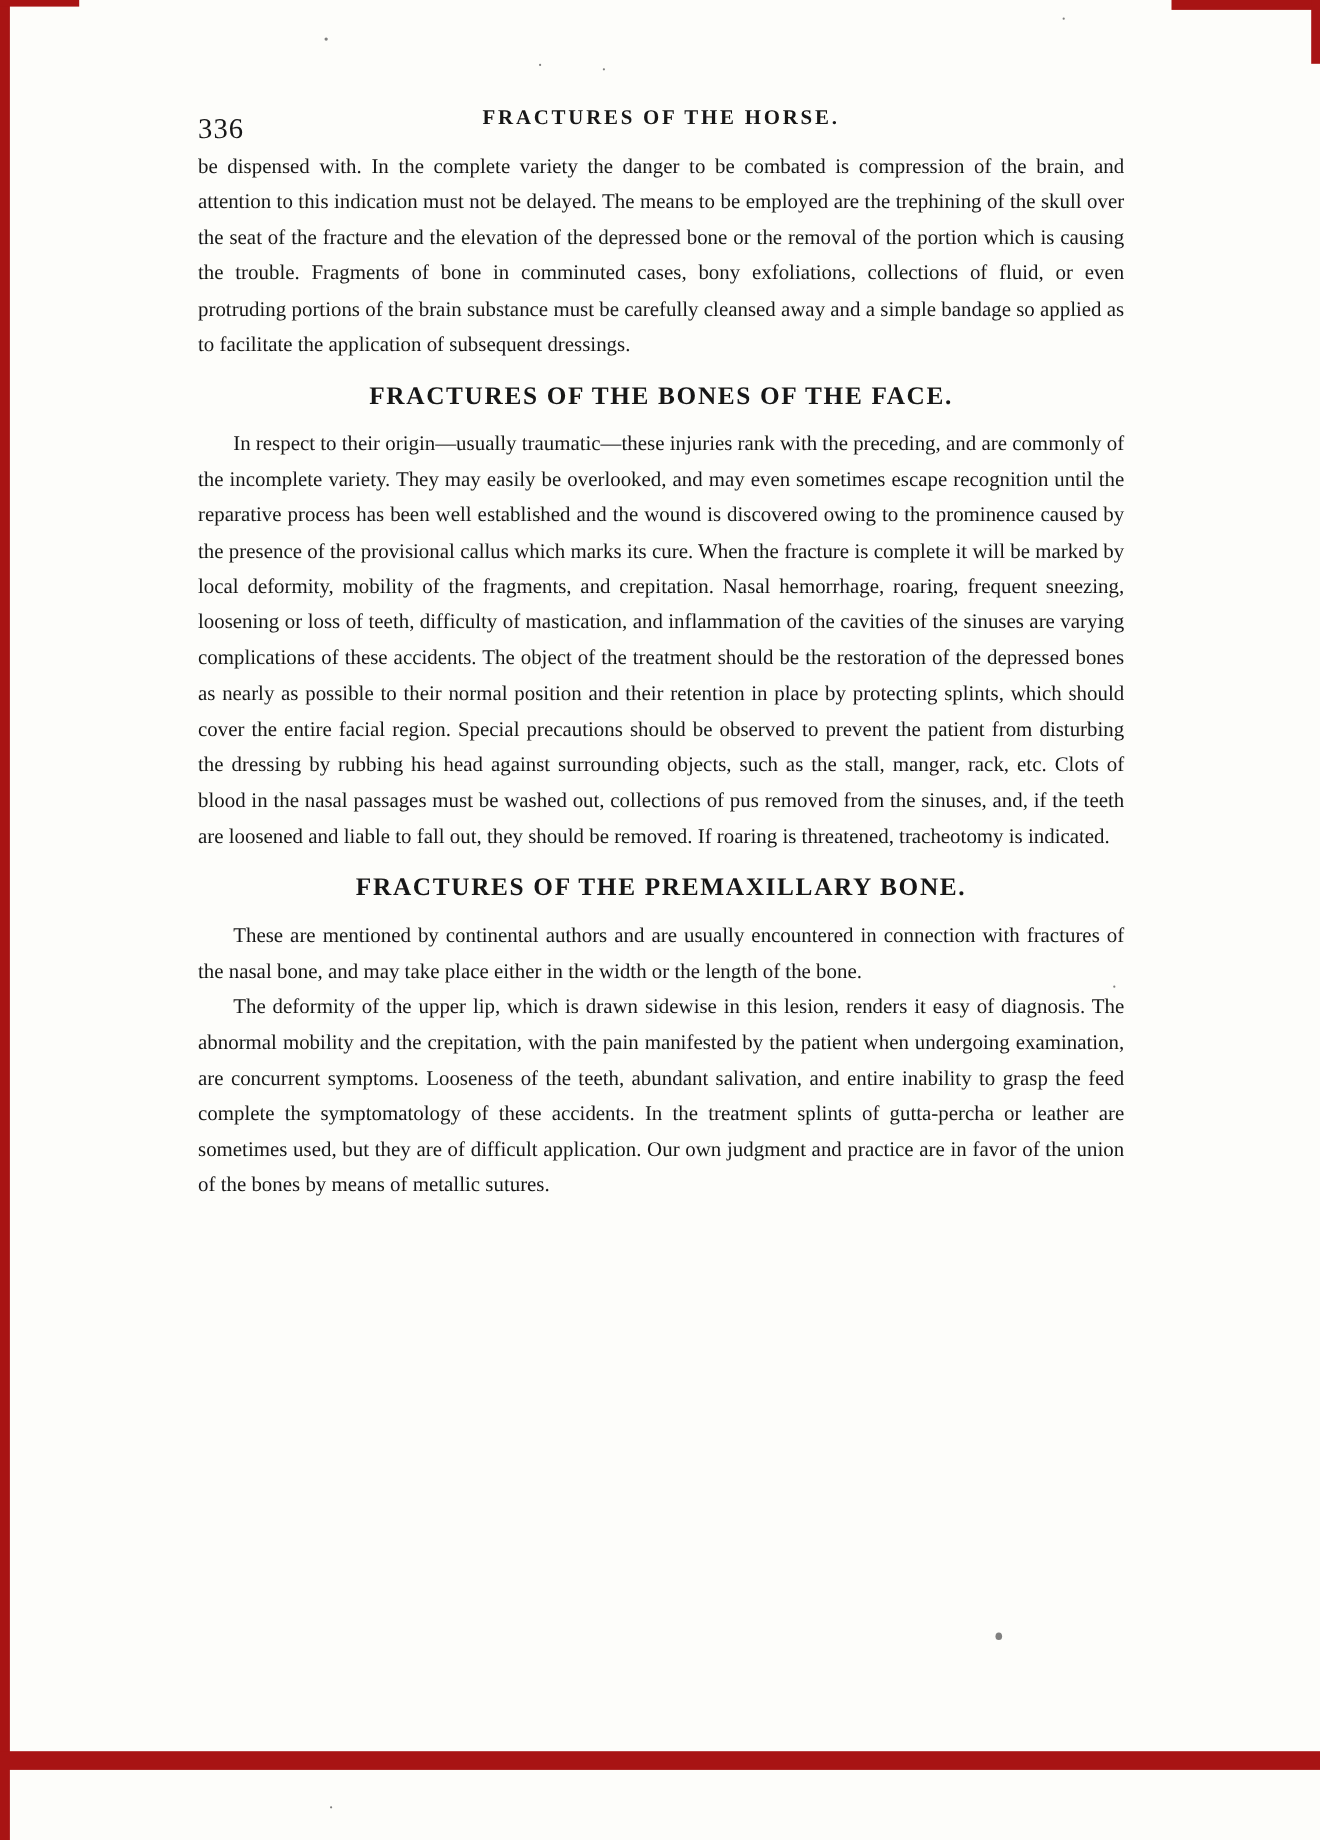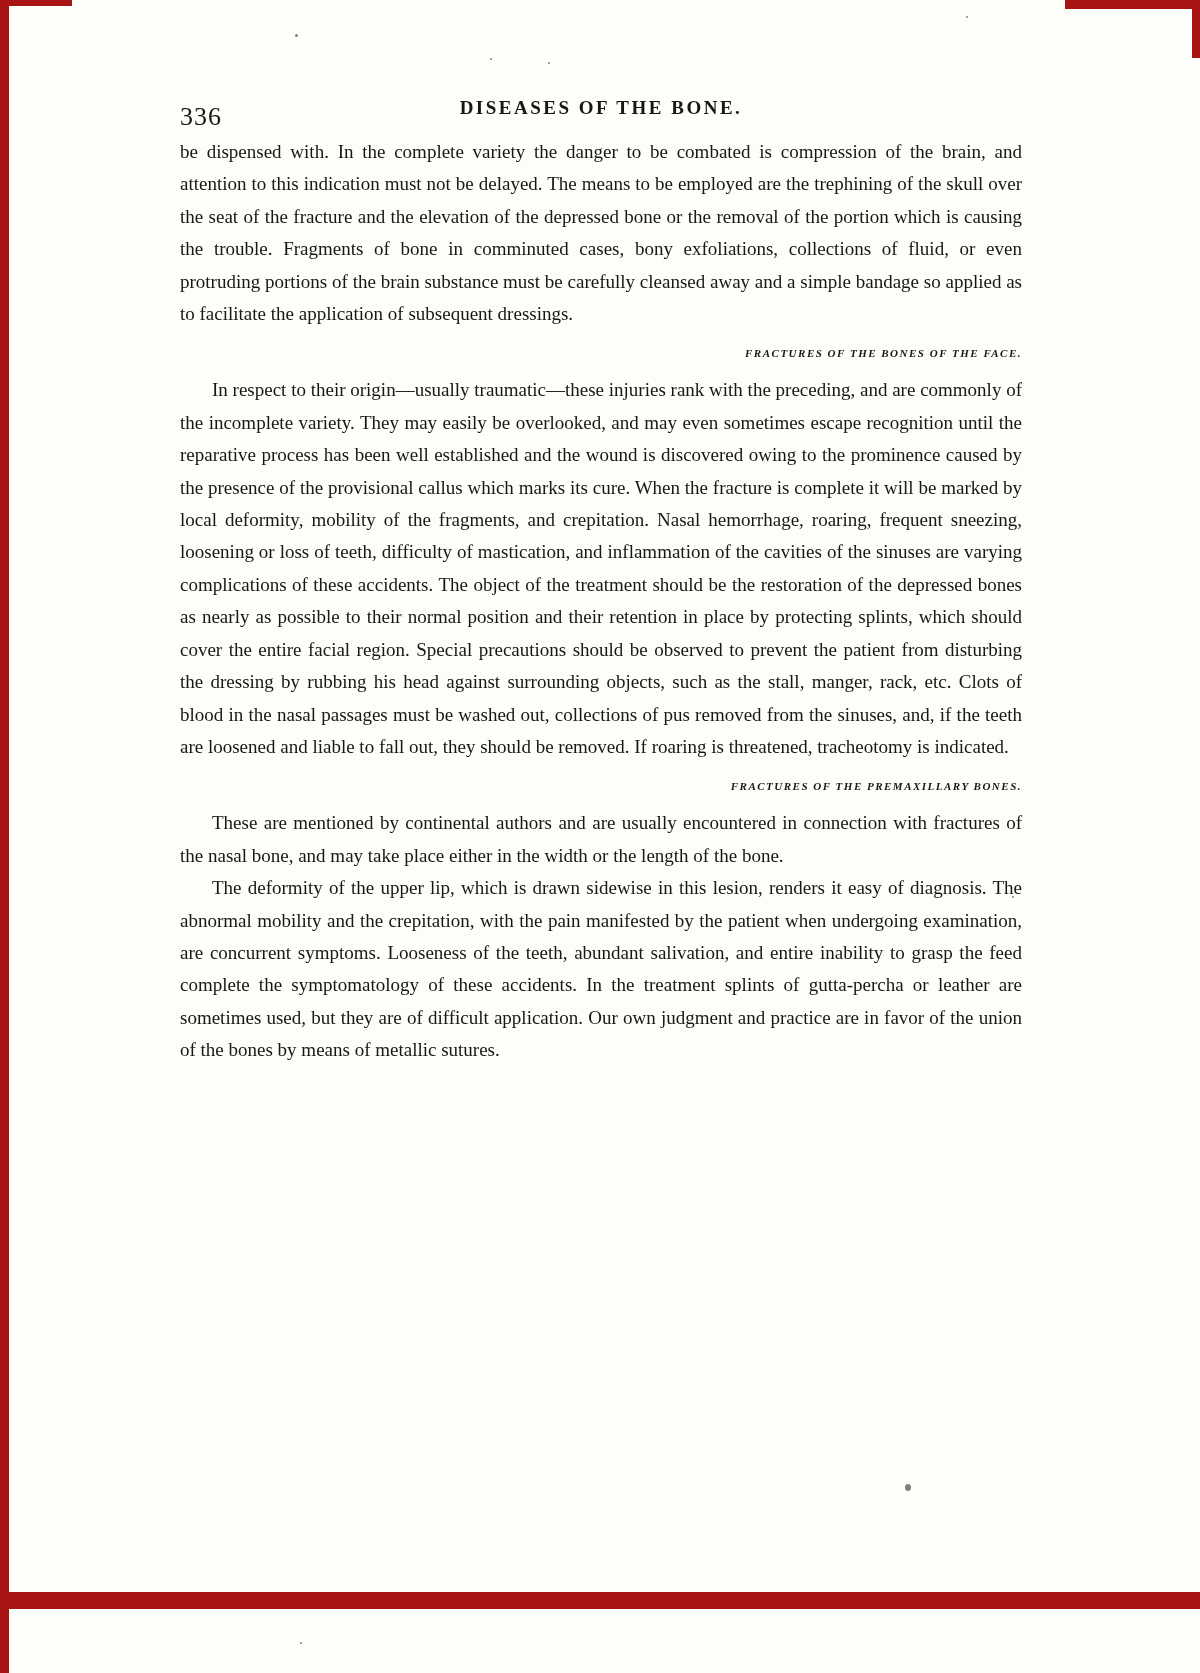--- a/index.html
+++ b/index.html
@@ -44,26 +44,25 @@
 
   p.body {
     font-size: 19px;
     line-height: 32.4px;
     text-align: justify;
     margin: 0;
   }
   p.indent { text-indent: 32px; }
 
   .sechead {
-    text-align: right;
-    font-size: 11px;
+    text-align: center;
+    font-size: 23px;
     font-weight: bold;
     letter-spacing: 1.5px;
     margin: 17px 0 15px 0;
-    font-style: italic;
   }
 </style>
 </head>
 <body>
 
 <div class="edge edge-left"></div>
 <div class="edge edge-bottom"></div>
 <div class="edge edge-top-right"></div>
 <div class="edge edge-right-top"></div>
 <div class="edge edge-top-left"></div>
@@ -73,28 +72,28 @@
 <div class="speck" style="left:966px; top:16px;  width:2px; height:2px;"></div>
 <div class="speck" style="left:548px; top:62px;  width:2px; height:2px;"></div>
 <div class="speck" style="left:905px; top:1484px; width:6px; height:7px;"></div>
 <div class="speck" style="left:300px; top:1642px; width:2px; height:2px;"></div>
 <div class="speck" style="left:1012px; top:896px; width:2px; height:2px;"></div>
 
 <div class="page">
 
   <div class="header">
     <span class="pagenum">336</span>
-    <span class="running">DISEASES OF THE BONE.</span>
+    <span class="running">FRACTURES OF THE HORSE.</span>
   </div>
 
   <p class="body">be dispensed with.  In the complete variety the danger to be combated is compression of the brain, and attention to this indication must not be delayed.  The means to be employed are the trephining of the skull over the seat of the fracture and the elevation of the depressed bone or the removal of the portion which is causing the trouble.  Fragments of bone in comminuted cases, bony exfoliations, collections of fluid, or even protruding portions of the brain substance must be carefully cleansed away and a simple bandage so applied as to facilitate the application of subsequent dressings.</p>
 
   <h2 class="sechead">FRACTURES OF THE BONES OF THE FACE.</h2>
 
   <p class="body indent">In respect to their origin—usually traumatic—these injuries rank with the preceding, and are commonly of the incomplete variety. They may easily be overlooked, and may even sometimes escape recognition until the reparative process has been well established and the wound is discovered owing to the prominence caused by the presence of the provisional callus which marks its cure.  When the fracture is complete it will be marked by local deformity, mobility of the fragments, and crepitation.  Nasal hemorrhage, roaring, frequent sneezing, loosening or loss of teeth, difficulty of mastication, and inflammation of the cavities of the sinuses are varying complications of these accidents.  The object of the treatment should be the restoration of the depressed bones as nearly as possible to their normal position and their retention in place by protecting splints, which should cover the entire facial region.  Special precautions should be observed to prevent the patient from disturbing the dressing by rubbing his head against surrounding objects, such as the stall, manger, rack, etc.  Clots of blood in the nasal passages must be washed out, collections of pus removed from the sinuses, and, if the teeth are loosened and liable to fall out, they should be removed.  If roaring is threatened, tracheotomy is indicated.</p>
 
-  <h2 class="sechead">FRACTURES OF THE PREMAXILLARY BONES.</h2>
+  <h2 class="sechead">FRACTURES OF THE PREMAXILLARY BONE.</h2>
 
   <p class="body indent">These are mentioned by continental authors and are usually encountered in connection with fractures of the nasal bone, and may take place either in the width or the length of the bone.</p>
 
   <p class="body indent">The deformity of the upper lip, which is drawn sidewise in this lesion, renders it easy of diagnosis.  The abnormal mobility and the crepitation, with the pain manifested by the patient when undergoing examination, are concurrent symptoms.  Looseness of the teeth, abundant salivation, and entire inability to grasp the feed complete the symptomatology of these accidents.  In the treatment splints of gutta-percha or leather are sometimes used, but they are of difficult application.  Our own judgment and practice are in favor of the union of the bones by means of metallic sutures.</p>
 
 </div>
 
 </body></html>

